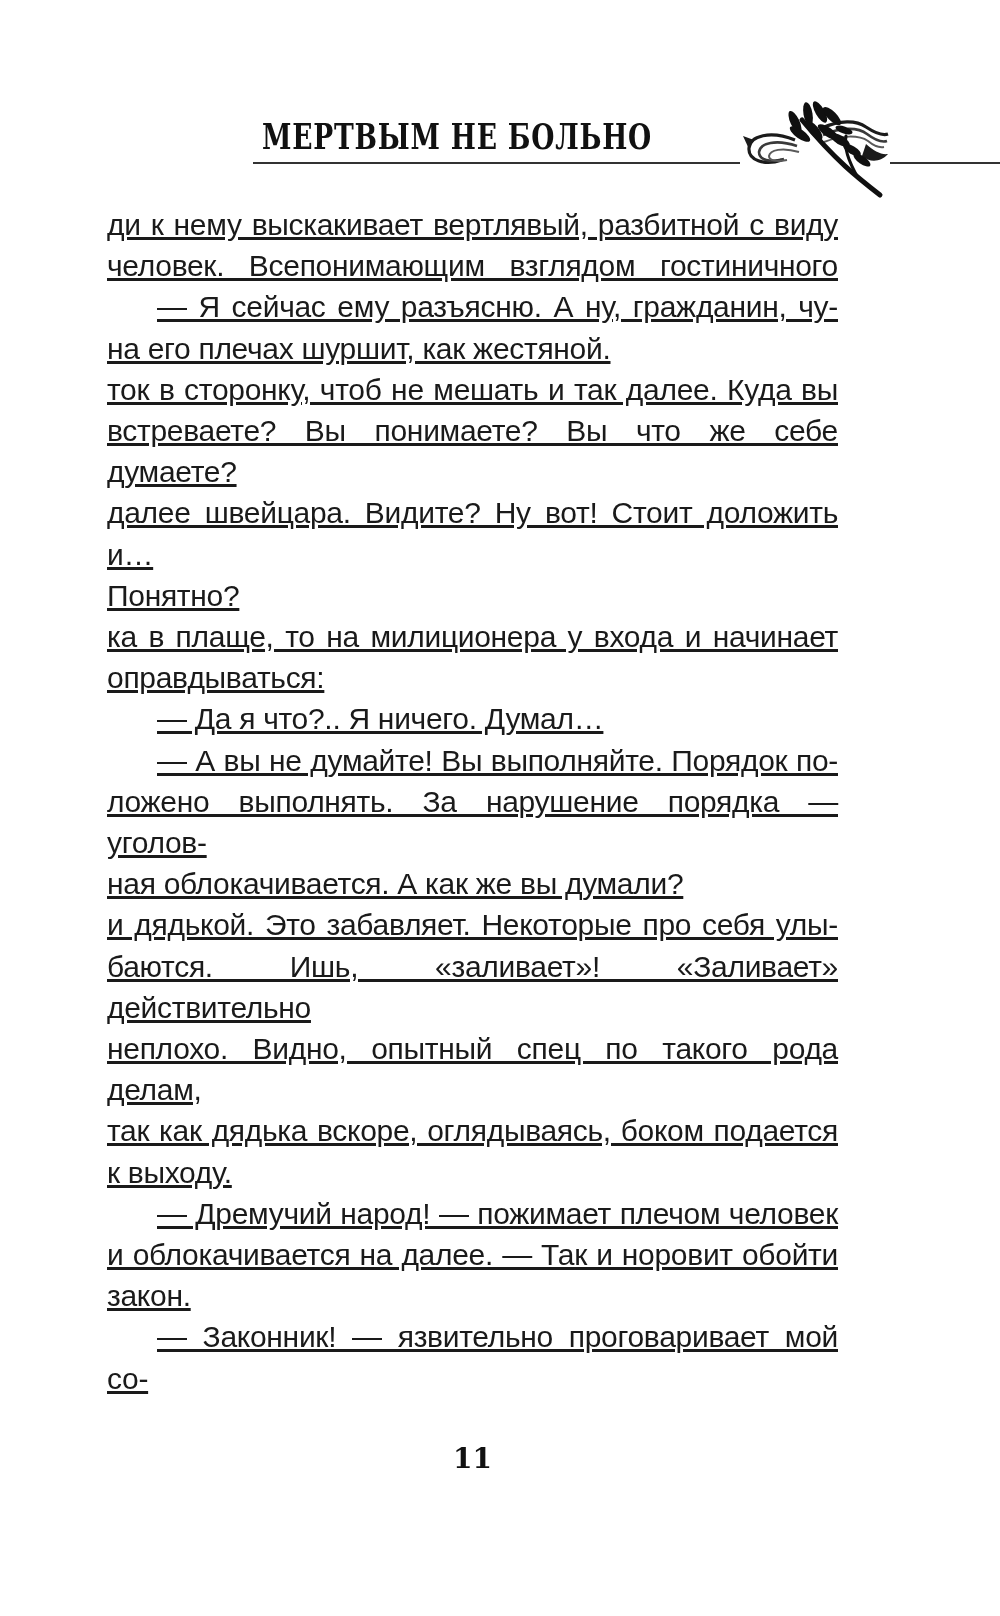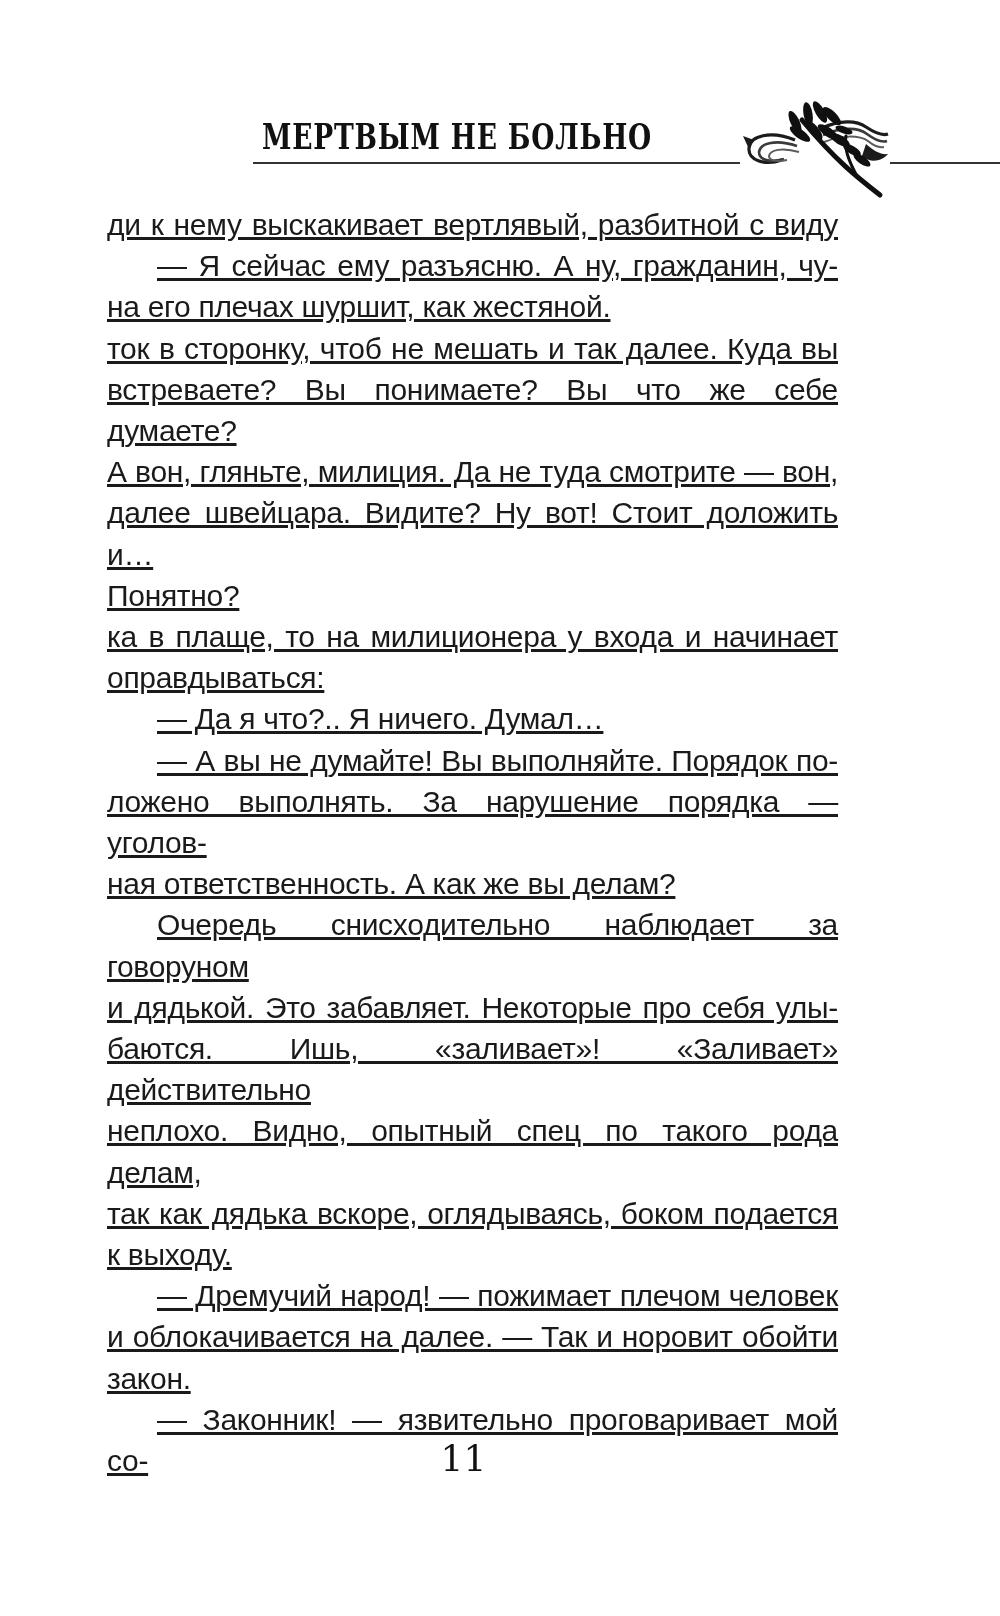--- a/index.html
+++ b/index.html
@@ -57,26 +57,26 @@
     text-align: justify;
     text-align-last: justify;
     white-space: normal;
     text-decoration: underline;
   }
   .line.end { text-align-last: left; }
   .line.indent { text-indent: 50px; }
   .page-number {
     position: absolute;
     top: 1441px;
-    left: 98px;
+    left: 107px;
     width: 731px;
     text-align: center;
     font-family: "DejaVu Serif", "Liberation Serif", serif;
-    font-weight: 400;
-    font-size: 36px;
+    font-weight: 700;
+    font-size: 28px;
     line-height: 36px;
     color: #111111;
   }
 </style>
 </head>
 <body>
 
 <div class="page">
 
   <div class="running-title">МЕРТВЫМ НЕ БОЛЬНО</div>
@@ -112,34 +112,33 @@
       <ellipse cx="88" cy="32" rx="4.5" ry="12" transform="rotate(-55 88 32)"></ellipse>
       <ellipse cx="100" cy="40" rx="4.5" ry="11" transform="rotate(-60 100 40)"></ellipse>
       <ellipse cx="112" cy="50" rx="4" ry="10" transform="rotate(-60 112 50)"></ellipse>
       <ellipse cx="122" cy="60" rx="4" ry="10" transform="rotate(-55 122 60)"></ellipse>
       <ellipse cx="104" cy="30" rx="3.5" ry="9" transform="rotate(-70 104 30)"></ellipse>
     </g>
   </svg>
 
   <main class="body-text">
       <div class="line">ди к нему выскакивает вертлявый, разбитной с виду</div>
+      <div class="line">человек. Всепонимающим взглядом гостиничного</div>
       <div class="line indent">— Я сейчас ему разъясню. А ну, гражданин, чу-</div>
       <div class="line end">на его плечах шуршит, как жестяной.</div>
       <div class="line">ток в сторонку, чтоб не мешать и так далее. Куда вы</div>
       <div class="line">встреваете? Вы понимаете? Вы что же себе думаете?</div>
-      <div class="line">А вон, гляньте, милиция. Да не туда смотрите — вон,</div>
       <div class="line">далее швейцара. Видите? Ну вот! Стоит доложить и…</div>
       <div class="line end">Понятно?</div>
       <div class="line">ка в плаще, то на милиционера у входа и начинает</div>
       <div class="line end">оправдываться:</div>
       <div class="line indent end">— Да я что?.. Я ничего. Думал…</div>
       <div class="line indent">— А вы не думайте! Вы выполняйте. Порядок по-</div>
       <div class="line">ложено выполнять. За нарушение порядка — уголов-</div>
-      <div class="line end">ная ответственность. А как же вы делам?</div>
-      <div class="line indent">Очередь снисходительно наблюдает за говоруном</div>
+      <div class="line end">ная облокачивается. А как же вы думали?</div>
       <div class="line">и дядькой. Это забавляет. Некоторые про себя улы-</div>
       <div class="line">баются. Ишь, «заливает»! «Заливает» действительно</div>
       <div class="line">неплохо. Видно, опытный спец по такого рода делам,</div>
       <div class="line">так как дядька вскоре, оглядываясь, боком подается</div>
       <div class="line end">к выходу.</div>
       <div class="line indent">— Дремучий народ! — пожимает плечом человек</div>
       <div class="line">и облокачивается на далее. — Так и норовит обойти</div>
       <div class="line end">закон.</div>
       <div class="line indent">— Законник! — язвительно проговаривает мой со-</div>
     </main>

